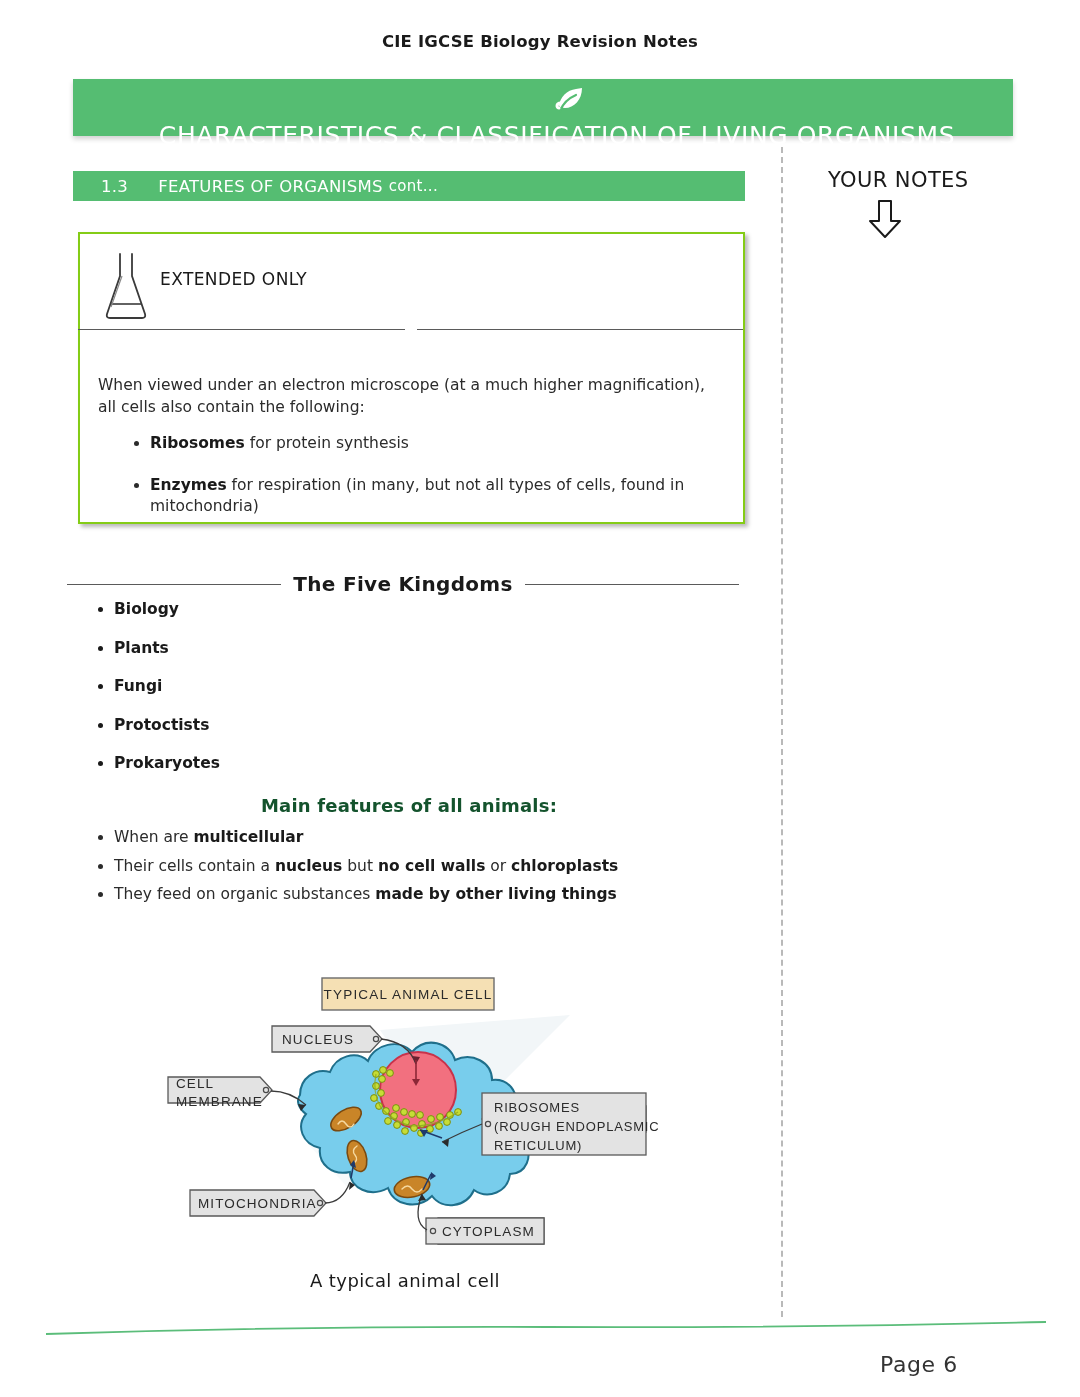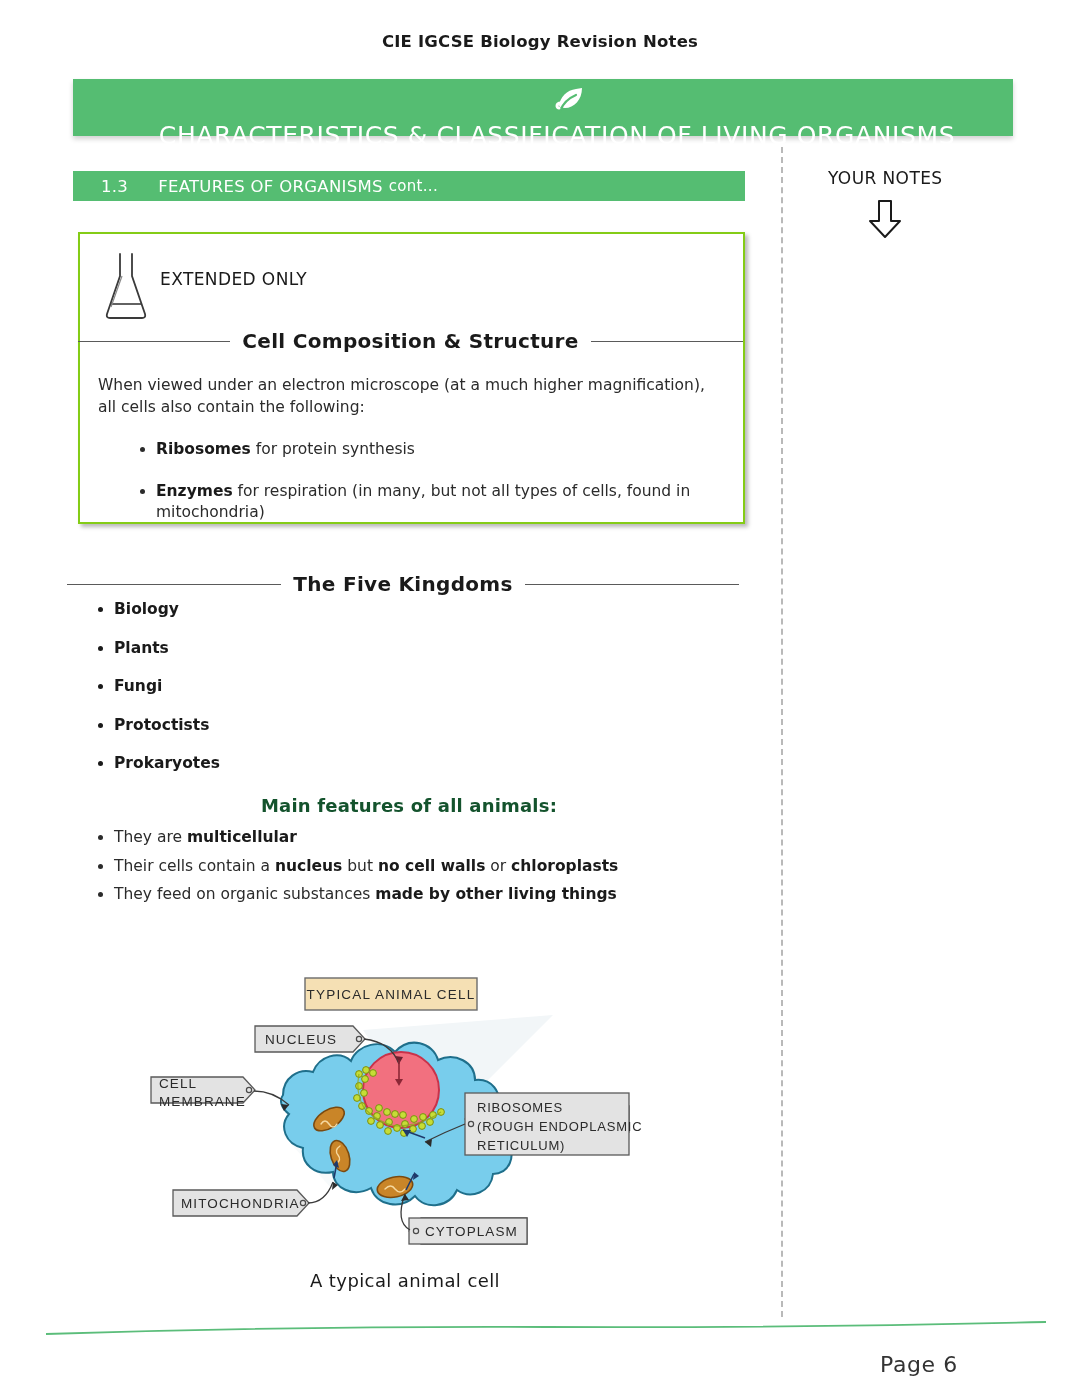--- a/index.html
+++ b/index.html
@@ -76,21 +76,21 @@
   }
   .section-num { margin-left: 28px; }
   .section-name { margin-left: 30px; }
   .section-cont { font-size: 15px; margin-left: 6px; }
 
   
   .your-notes {
     position: absolute;
     left: 828px;
     top: 168px;
-    font-size: 17px;
+    font-size: 21px;
     letter-spacing: 0.4px;
     color: #1a1a1a;
   }
   .notes-arrow {
     position: absolute;
     left: 866px;
     top: 198px;
   }
 
   
@@ -169,21 +169,21 @@
     width: 620px;
     font-size: 15.5px;
     line-height: 1.42;
     color: #2b2b2b;
   }
   .box-list {
     position: absolute;
     left: 44px;
     top: 195px;
     width: 600px;
-    margin: 10px;
+    margin: 4px;
     padding: 0 0 0 22px;
     font-size: 15.5px;
     line-height: 1.4;
     color: #2b2b2b;
   }
   .box-list li { margin-bottom: 20px; }
   .box-list b, .kingdom-list b, .animal-list b { font-weight: 700; color: #1a1a1a; }
 
   
   .kingdom-list {
@@ -219,21 +219,21 @@
     padding: 0 0 0 22px;
     font-size: 15.5px;
     line-height: 1.0;
     color: #2b2b2b;
   }
   .animal-list li { margin-bottom: 13px; }
 
   
   .diagram {
     position: absolute;
-    left: 133px;
+    left: 150px;
     top: 960px;
     width: 560px;
     height: 310px;
   }
   .diagram-caption {
     position: absolute;
     left: 150px;
     top: 1270px;
     width: 510px;
     text-align: center;
@@ -297,21 +297,20 @@
       <path d="M20 4 L20 26 L7 64 Q6 68 10 68 L42 68 Q46 68 45 64 L32 26 L32 4" fill="none" stroke="#3a3a3a" stroke-width="1.8" stroke-linecap="round"></path>
       <line x1="11" y1="54" x2="41" y2="54" stroke="#3a3a3a" stroke-width="1.6"></line>
       <line x1="22" y1="26" x2="11" y2="57" stroke="#8a8a8a" stroke-width="1.2"></line>
     </svg>
   </span>
 
   <div class="extended-label">EXTENDED ONLY</div>
 
   <div class="rule-heading" id="heading-cell-comp">
     <span class="rule"></span>
-    <span class="rh-text">Cell Composition &amp; Structure</span>
     <span class="rule"></span>
   </div>
 
   <div class="box-para">When viewed under an electron microscope (at a much higher magnification), all cells also contain the following:</div>
 
   <ul class="box-list">
     <li>
       <b>Ribosomes</b><span> for protein synthesis</span>
     </li>
     <li>
@@ -329,21 +328,21 @@
 <ul class="kingdom-list">
   <li>Biology</li>
   <li>Plants</li>
   <li>Fungi</li>
   <li>Protoctists</li>
   <li>Prokaryotes</li>
 </ul>
 
 <div class="features-heading">Main features of all animals:</div>
 <ul class="animal-list">
-  <li><span>They are </span><b>multicellular</b></li>
+  <li><span>When are </span><b>multicellular</b></li>
   <li><span>Their cells contain a </span><b>nucleus</b><span> but </span><b>no cell walls</b><span> or </span><b>chloroplasts</b></li>
   <li><span>They feed on organic substances </span><b>made by other living things</b></li>
 </ul>
 
 <div class="diagram">
   <svg width="560" height="310" viewBox="0 0 560 310" aria-hidden="true">
 
     <path d="M230 70 L420 55 L300 175 Z" fill="#f2f6f8"></path>
     <path d="M150 175 L215 150 L200 230 Z" fill="#f7fafb"></path>
 

